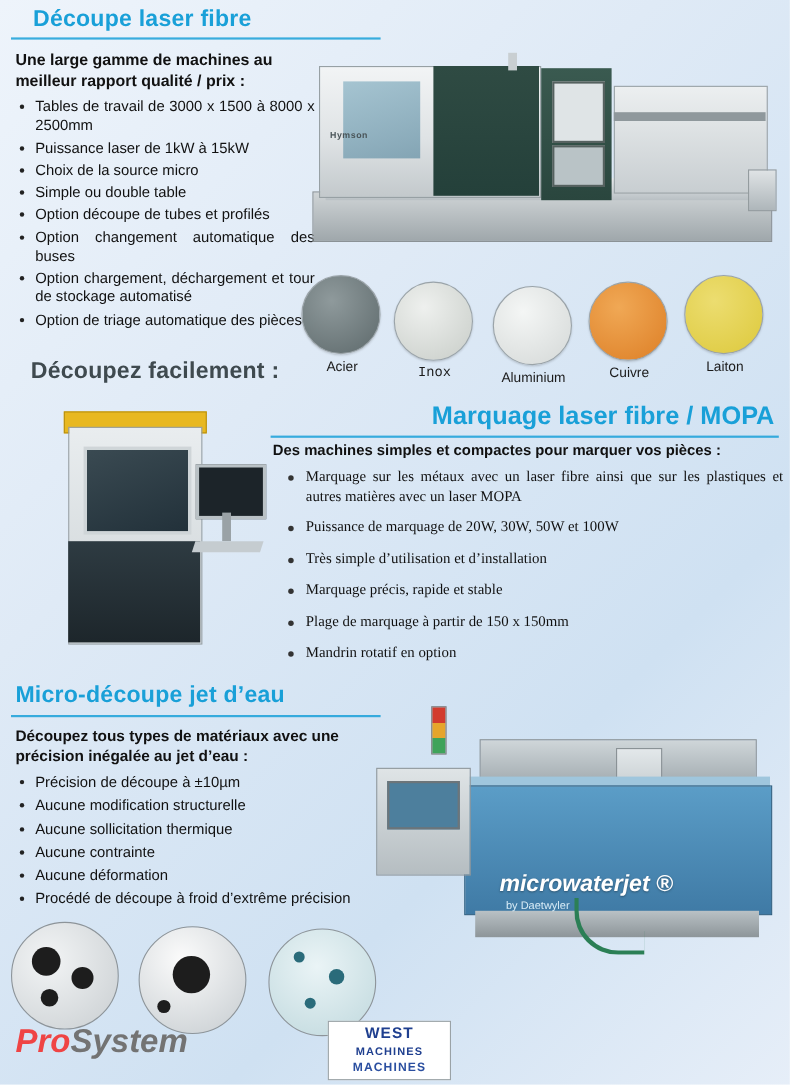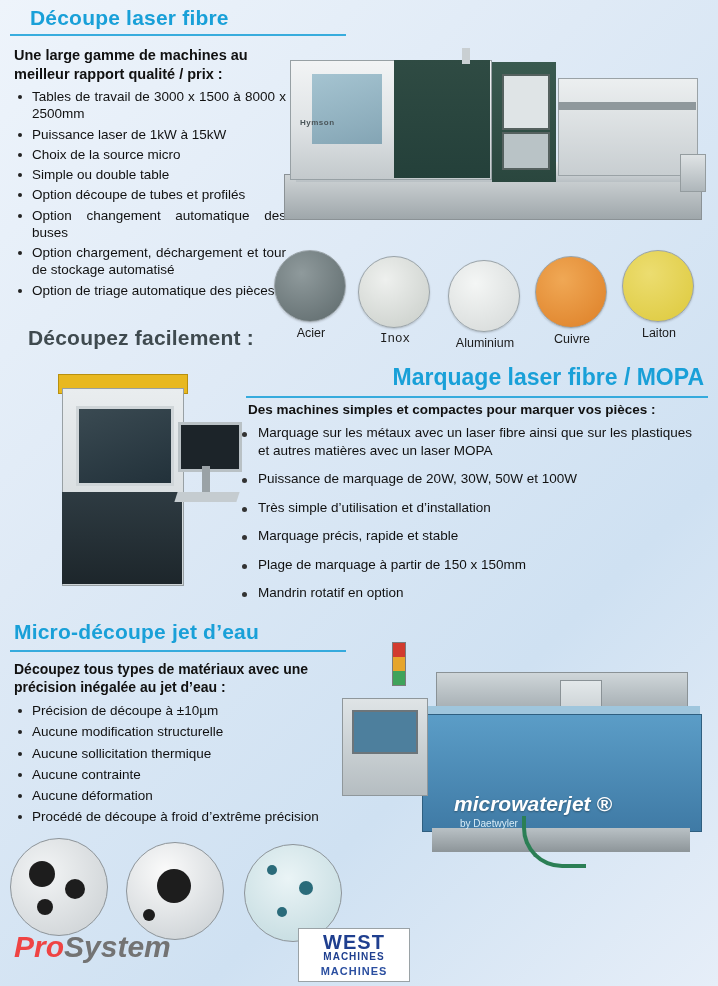--- a/index.html
+++ b/index.html
@@ -54,21 +54,21 @@
   #materials{position:absolute;left:274px;top:250px;width:432px;height:100px;}
   .mat{position:absolute;width:74px;text-align:center;}
   .mat .disc{width:70px;height:70px;border-radius:50%;border:1px solid #9aa3a8;box-shadow:0 1px 2px rgba(0,0,0,.18);}
   .mat .cap{font-size:12.5px;margin-top:4px;color:#1b1b1b;}
 
   
   #s2-left-title{position:absolute;left:28px;top:326px;}
   #s2-title{position:absolute;right:14px;top:364px;font-size:23px;font-weight:bold;color:#19a0d8;}
   #s2-rule{position:absolute;left:246px;top:396px;width:462px;}
   #s2-lead{position:absolute;left:248px;top:402px;width:452px;font-size:13.5px;font-weight:bold;}
-  #s2-list{position:absolute;left:236px;top:424px;width:456px;}
+  #s2-list{position:absolute;left:256px;top:424px;width:456px;font-family:Liberation Serif, serif;}
   #s2-list li{font-size:13.5px;margin-bottom:11px;padding-left:22px;line-height:1.3;}
   #s2-list li:before{left:6px;top:8px;width:5px;height:5px;background:#333;}
 
   
   #machine2{position:absolute;left:36px;top:366px;width:210px;height:240px;}
   .m2-cab{position:absolute;left:26px;top:22px;width:120px;height:196px;background:linear-gradient(180deg,#e9edef,#cdd3d6);border:1px solid #98a0a4;}
   .m2-top{position:absolute;left:22px;top:8px;width:128px;height:18px;background:#e8b820;border:1px solid #b8900f;}
   .m2-win{position:absolute;left:40px;top:40px;width:92px;height:74px;background:linear-gradient(160deg,#3a4a52,#22313a);border:3px solid #cfd5d8;}
   .m2-low{position:absolute;left:26px;top:126px;width:120px;height:92px;background:linear-gradient(180deg,#2e3b42,#1d262b);}
   .m2-mon{position:absolute;left:142px;top:56px;width:58px;height:44px;background:#1c2429;border:3px solid #b9c1c5;}
@@ -102,21 +102,21 @@
   .sample{position:absolute;width:96px;height:96px;border-radius:50%;border:1px solid #8d9499;overflow:hidden;}
   .sp1{left:4px;top:0;background:radial-gradient(circle at 35% 35%,#f2f4f5,#c9ced1);}
   .sp2{left:120px;top:4px;background:radial-gradient(circle at 40% 30%,#fbfbfb,#c6ccd0);}
   .sp3{left:238px;top:6px;background:radial-gradient(circle at 45% 35%,#eaf4f6,#bfd8dd);}
   .dot{position:absolute;background:#1d1d1d;border-radius:50%;}
 
   
   #footer-brand{position:absolute;left:14px;top:930px;font-size:30px;font-weight:bold;font-style:italic;color:#19a0d8;}
   #footer-brand .s{color:#737373;}
   #west-logo{position:absolute;left:298px;top:928px;width:110px;height:52px;background:#fff;border:1px solid #9aa2a6;}
-  #west-logo .w1{position:absolute;left:0;top:2px;width:110px;text-align:center;font-size:20px;font-weight:bold;color:#1f3f8f;letter-spacing:1px;}
+  #west-logo .w1{position:absolute;left:0;top:2px;width:110px;text-align:center;font-size:14px;font-weight:bold;color:#1f3f8f;letter-spacing:1px;}
   #west-logo .w2{position:absolute;left:0;top:22px;width:110px;text-align:center;font-size:10px;font-weight:bold;color:#1f3f8f;letter-spacing:1px;}
   #west-logo .w3{position:absolute;left:0;top:36px;width:110px;text-align:center;font-size:11px;font-weight:bold;color:#2b4fa0;letter-spacing:1px;}
 </style>
 </head>
 <body>
 
 <div class="page">
 
   <div class="sec-title" id="s1-title">Découpe laser fibre</div>
   <div class="rule" id="s1-rule"></div>

